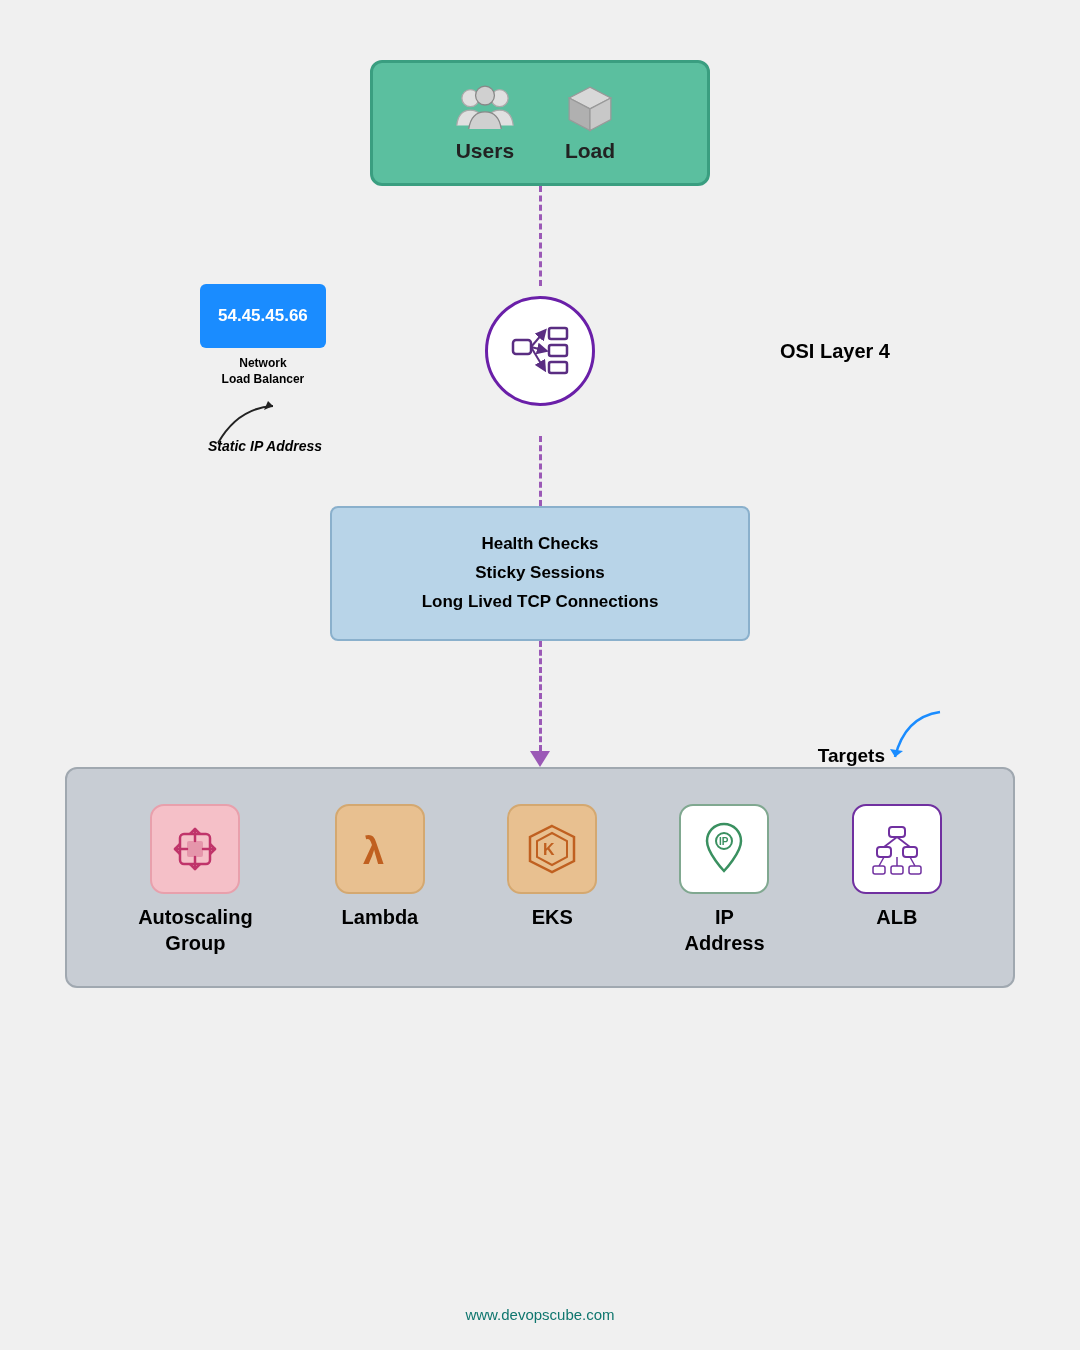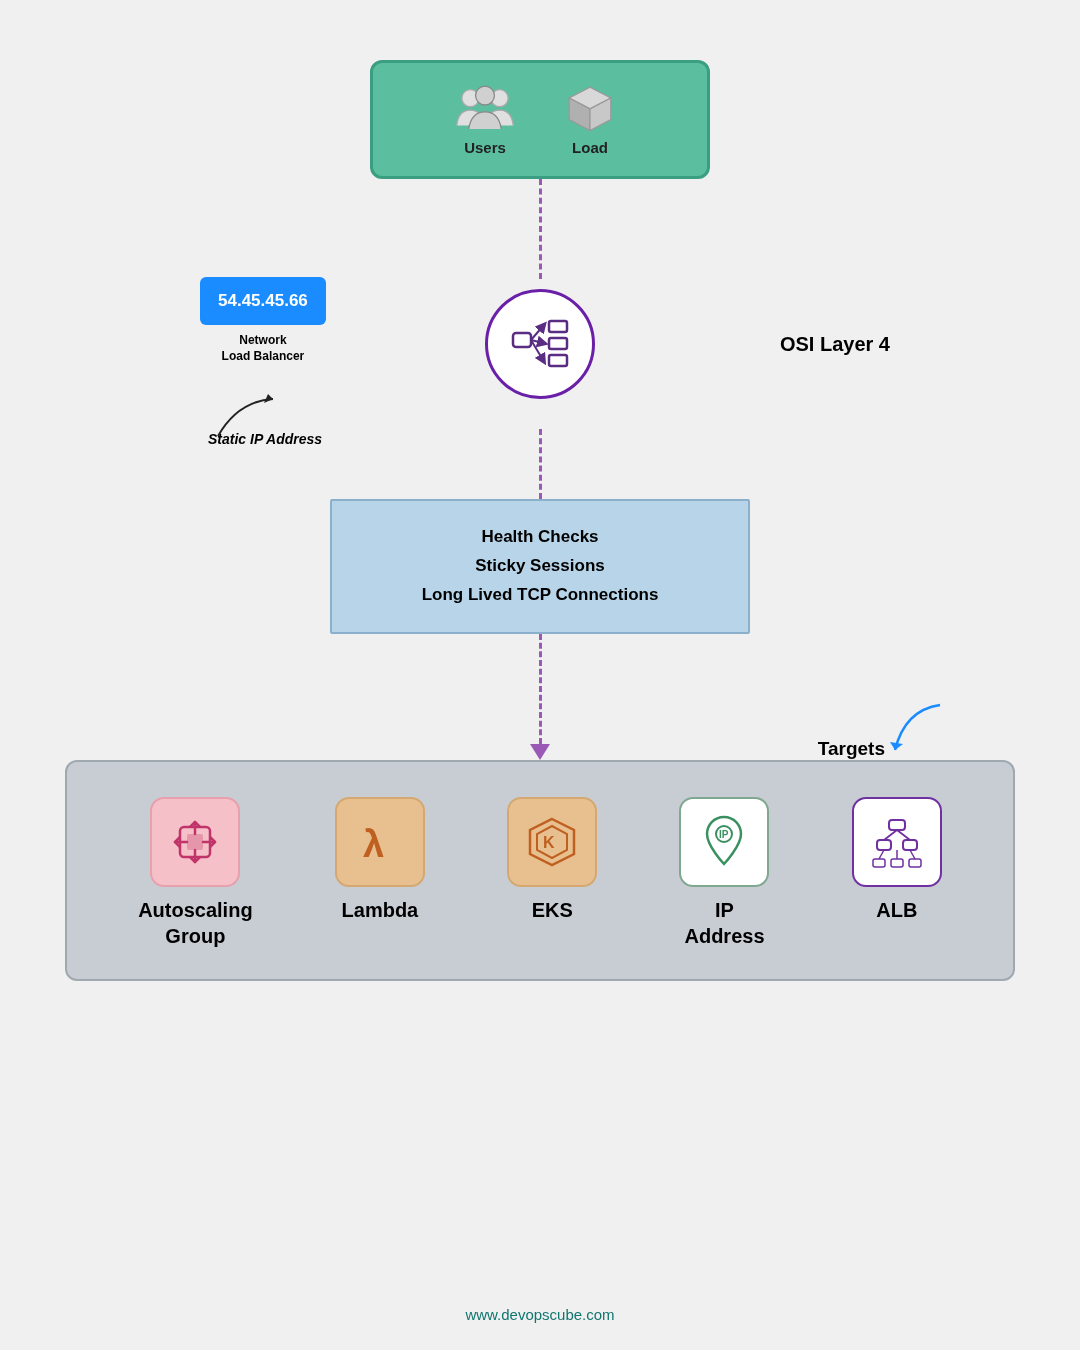--- a/index.html
+++ b/index.html
@@ -38,21 +38,21 @@
     }
 
     .icon-item {
       display: flex;
       flex-direction: column;
       align-items: center;
       gap: 6px;
     }
 
     .icon-item span {
-      font-size: 15px;
+      font-size: 21px;
       font-weight: 600;
       color: #222;
       font-family: Arial, sans-serif;
     }
 
     
     .users-icon {
       width: 60px;
       height: 50px;
     }
@@ -96,21 +96,21 @@
       position: absolute;
       left: 160px;
       top: -10px;
       text-align: center;
     }
 
     .lb-ip-badge {
       background: #1a8cff;
       color: white;
       border-radius: 6px;
-      padding: 14px 18px;
+      padding: 22px 18px;
       font-size: 17px;
       font-weight: 700;
       margin-top: 8px;
       display: inline-block;
     }
 
     .lb-right-label {
       position: absolute;
       right: 150px;
       font-size: 20px;
@@ -123,21 +123,21 @@
       height: 0;
       border-left: 10px solid transparent;
       border-right: 10px solid transparent;
       border-top: 16px solid #9b59b6;
     }
 
     
     .features-box {
       background: #b8d4e8;
       border: 2px solid #8ab0cc;
-      border-radius: 2px;
+      border-radius: 8px;
       padding: 22px 50px;
       text-align: center;
       width: 420px;
     }
 
     .features-box p {
       font-size: 17px;
       font-weight: 600;
       line-height: 1.7;
       font-family: Arial, sans-serif;

